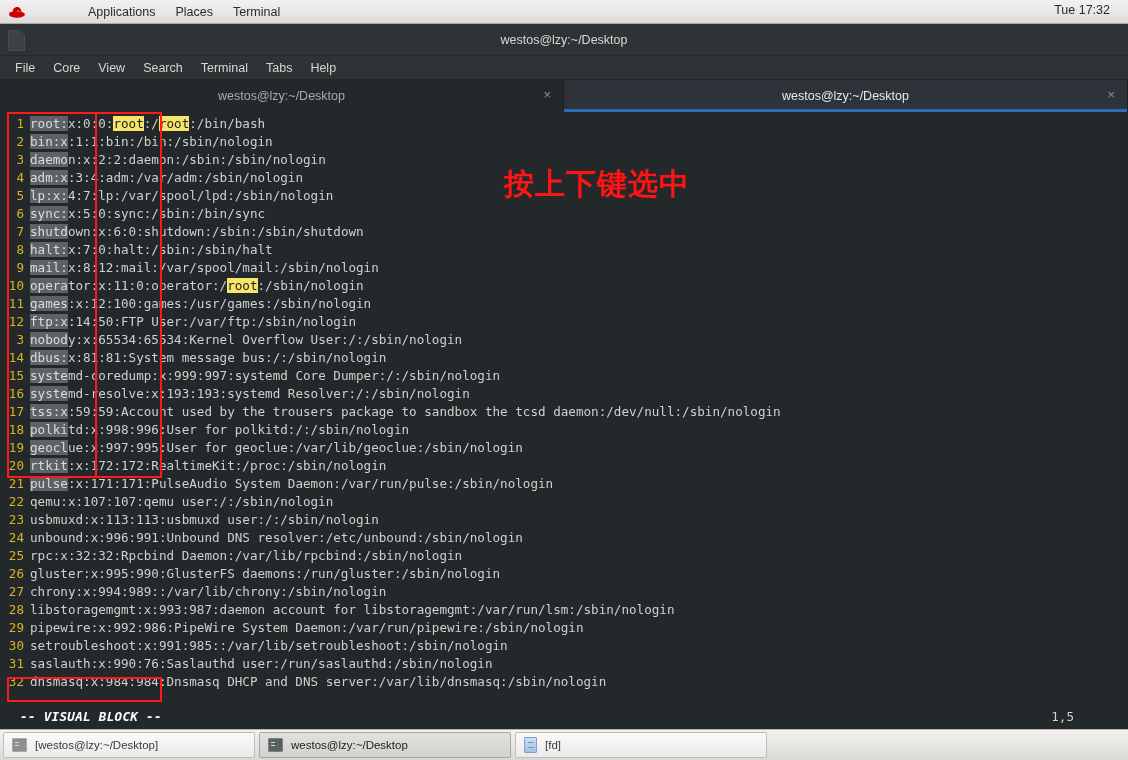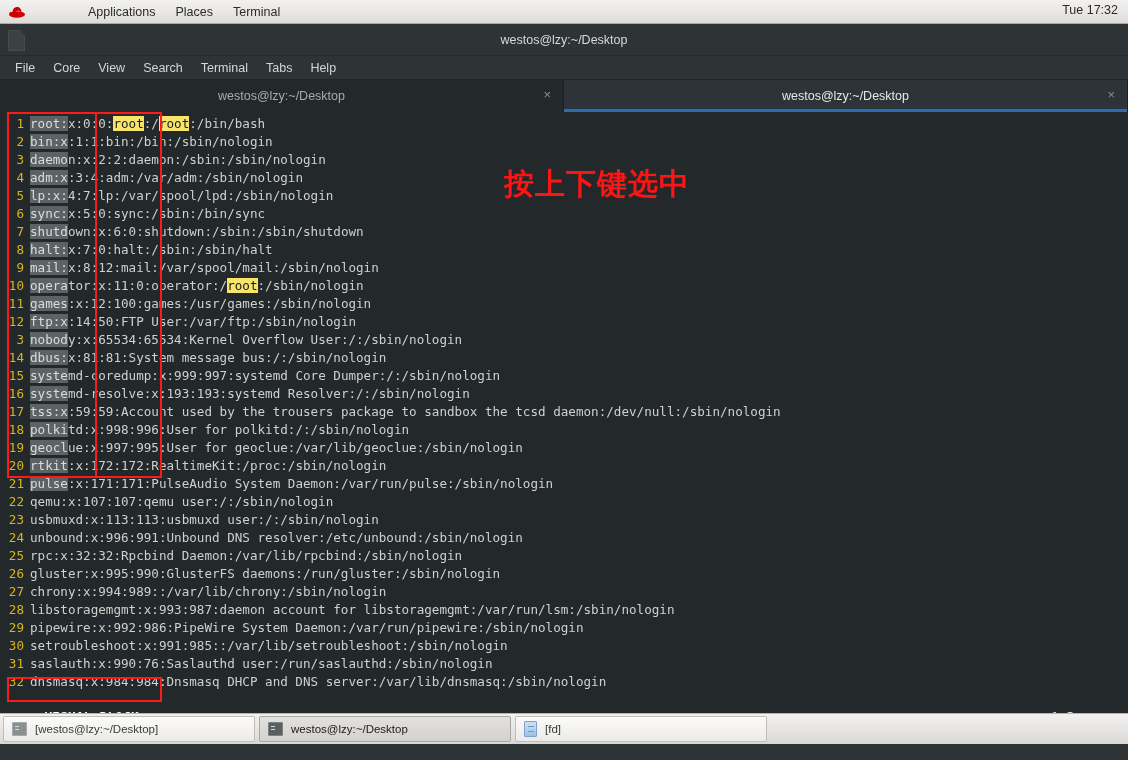--- a/index.html
+++ b/index.html
@@ -14,21 +14,21 @@
     background:linear-gradient(to bottom,#f2f1f0 0%, #e8e7e5 55%, #dedcd9 100%);
     border-bottom:1px solid #a9a9a4;
     display:flex; align-items:center;
     font-size:12.5px; color:#2b2b2b;
     position:relative;
     gap:48px;
   }
   #top-panel .menu{ display:flex; align-items:center; gap:0; }
   #top-panel .pitem{ padding:2px 10px; line-height:18px; cursor:default; }
   .rh-logo{ margin:0 4px 0 8px; display:flex; align-items:center; }
-  #clock{ position:absolute; right:10px; top:3px; font-size:12.5px; color:#2b2b2b;}
+  #clock{ position:absolute; right:18px; top:3px; font-size:12.5px; color:#2b2b2b;}
 
   
   #term-window{
     position:absolute; left:0; top:24px; width:1128px; height:705px;
     background:#2e3436; display:flex; flex-direction:column;
   }
   #titlebar{
     height:32px; background:#2e3436; position:relative;
     display:flex; align-items:center; justify-content:center;
     border-bottom:1px solid #252a2b;
@@ -96,21 +96,21 @@
     position:absolute; color:#ff1414; font-weight:bold;
     font-family:"DejaVu Sans","Liberation Sans",sans-serif;
     font-size:30px; letter-spacing:1px; white-space:nowrap;
   }
   #anno-cursor-line{
     position:absolute; width:2px; background:#ff1a1a;
   }
 
   
   #taskbar{
-    position:absolute; left:0; bottom:16px; width:1128px; height:31px;
+    position:absolute; left:0; bottom:0; width:1128px; height:31px;
     background:linear-gradient(to bottom,#f2f1f0 0%, #e6e4e1 60%, #d9d7d3 100%);
     border-top:1px solid #b5b3ae;
     display:flex; align-items:center; padding:2px 3px; gap:4px;
   }
   .task{
     width:252px; height:26px; display:flex; align-items:center;
     gap:8px; padding:0 8px; font-size:11.5px; color:#3a3a3a;
     background:linear-gradient(to bottom,#fbfbfa,#eceae7);
     border:1px solid #bfbdb8; border-radius:2px;
   }

